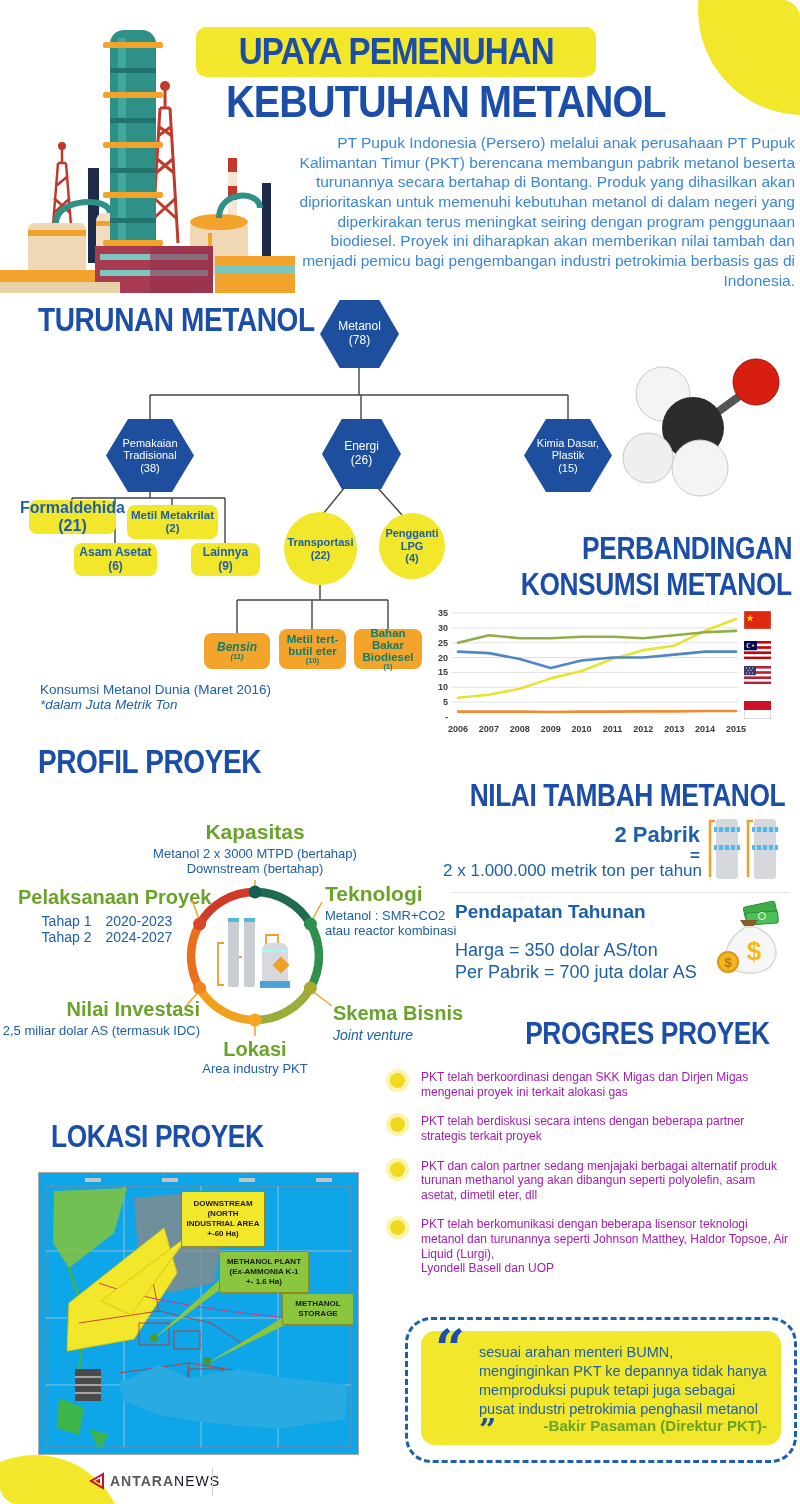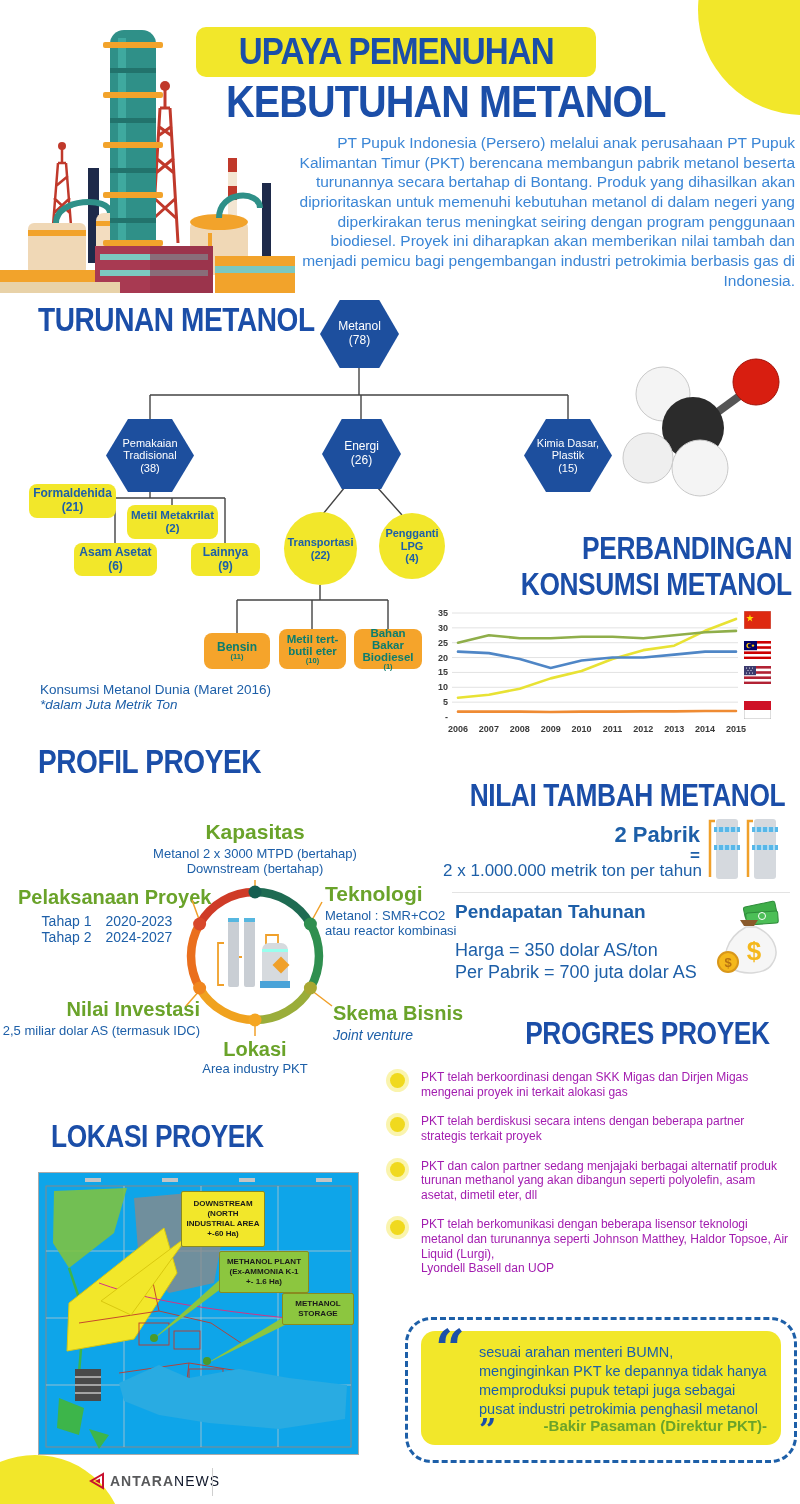--- a/index.html
+++ b/index.html
@@ -1,17 +1,17 @@
 <!DOCTYPE html>
 <html><head>
 <meta charset="utf-8">
 <style>
   html,body{margin:0;padding:0;}
   body{font-family:"Liberation Sans",sans-serif;background:#fff;}
-  .page{position:relative;width:800px;height:1504px;background:#fff;overflow:hidden;}
+  .page{position:relative;width:800px;height:1504px;background:#fff;overflow:hidden;border-radius:18px;}
   .abs{position:absolute;}
   .h1{color:#1b4ea8;font-weight:bold;}
   .cond{display:inline-block;transform:scaleX(.85);transform-origin:left center;white-space:nowrap;letter-spacing:-.5px;}
   .cond-r{transform-origin:right center;}
   .hex{clip-path:polygon(25% 0,75% 0,100% 50%,75% 100%,25% 100%,0 50%);background:#1d4f9e;color:#fff;
        display:flex;align-items:center;justify-content:center;text-align:center;font-weight:normal;white-space:pre-line;line-height:1.15;}
   .ynode{background:#f2e72a;border-radius:8px;color:#1d5fa8;font-weight:bold;display:flex;align-items:center;
        justify-content:center;text-align:center;white-space:pre-line;line-height:1.15;}
   .ycirc{background:#f2e72a;border-radius:50%;color:#1d5fa8;font-weight:bold;display:flex;align-items:center;
        justify-content:center;text-align:center;white-space:pre-line;line-height:1.15;}
@@ -122,36 +122,36 @@
 (78)</div>
   <div class="abs hex" style="left:106px;top:419px;width:88px;height:73px;font-size:11px;">Pemakaian
 Tradisional
 (38)</div>
   <div class="abs hex" style="left:322px;top:419px;width:79px;height:70px;font-size:12px;">Energi
 (26)</div>
   <div class="abs hex" style="left:524px;top:419px;width:88px;height:73px;font-size:11px;">Kimia Dasar,
 Plastik
 (15)</div>
 
-  <div class="abs ynode" style="left:29px;top:484px;width:87px;height:34px;font-size:12px;">Formaldehida
+  <div class="abs ynode" style="left:29px;top:500px;width:87px;height:34px;font-size:16px;">Formaldehida
 (21)</div>
   <div class="abs ynode" style="left:127px;top:505px;width:91px;height:34px;font-size:11.5px;">Metil Metakrilat
 (2)</div>
   <div class="abs ynode" style="left:74px;top:543px;width:83px;height:33px;font-size:12px;">Asam Asetat
 (6)</div>
   <div class="abs ynode" style="left:191px;top:543px;width:69px;height:33px;font-size:12px;">Lainnya
 (9)</div>
 
   <div class="abs ycirc" style="left:284px;top:512px;width:73px;height:73px;font-size:11px;">Transportasi
 (22)</div>
   <div class="abs ycirc" style="left:379px;top:513px;width:66px;height:66px;font-size:11px;">Pengganti
 LPG
 (4)</div>
 
-  <div class="abs onode" style="left:204px;top:633px;width:66px;height:36px;">
+  <div class="abs onode" style="left:204px;top:633px;width:66px;height:36px;font-style:italic;">
     <span style="font-size:12px;">Bensin</span>
     <span style="font-size:7.5px;">(11)</span>
   </div>
   <div class="abs onode" style="left:279px;top:629px;width:67px;height:40px;">
     <span style="font-size:11.5px;">Metil tert-
 butil eter</span>
     <span style="font-size:7.5px;">(10)</span>
   </div>
   <div class="abs onode" style="left:354px;top:629px;width:68px;height:40px;">
     <span style="font-size:11.5px;">Bahan Bakar

